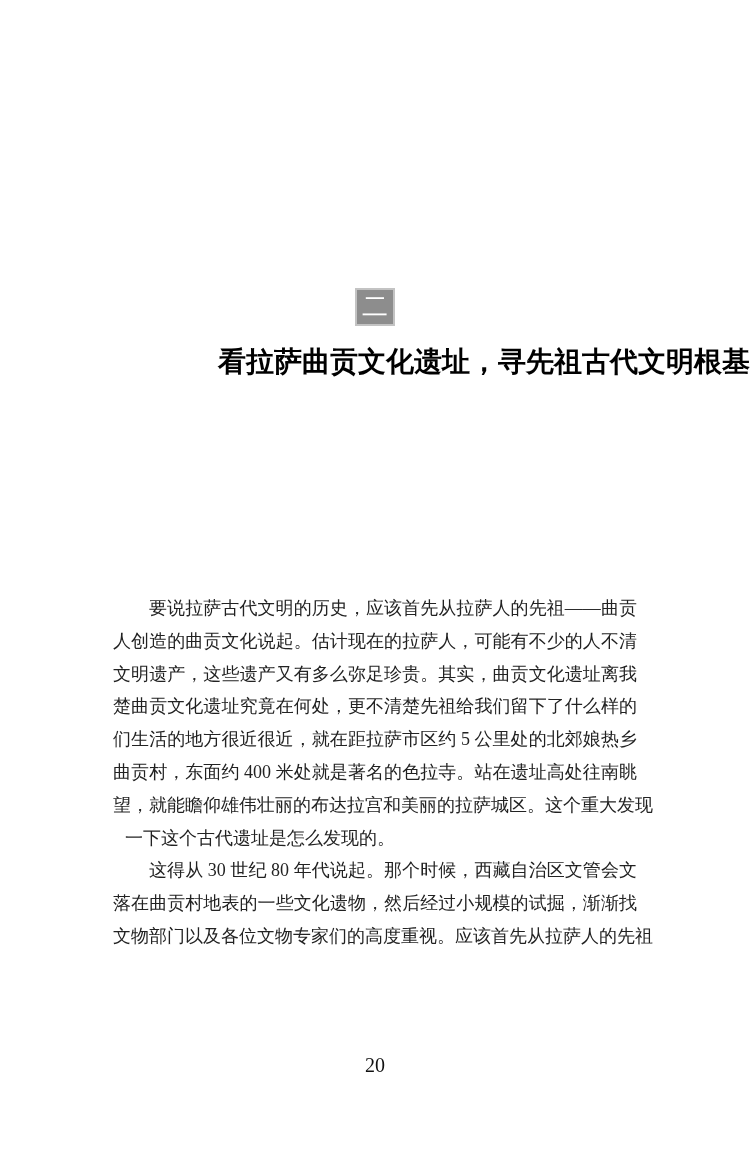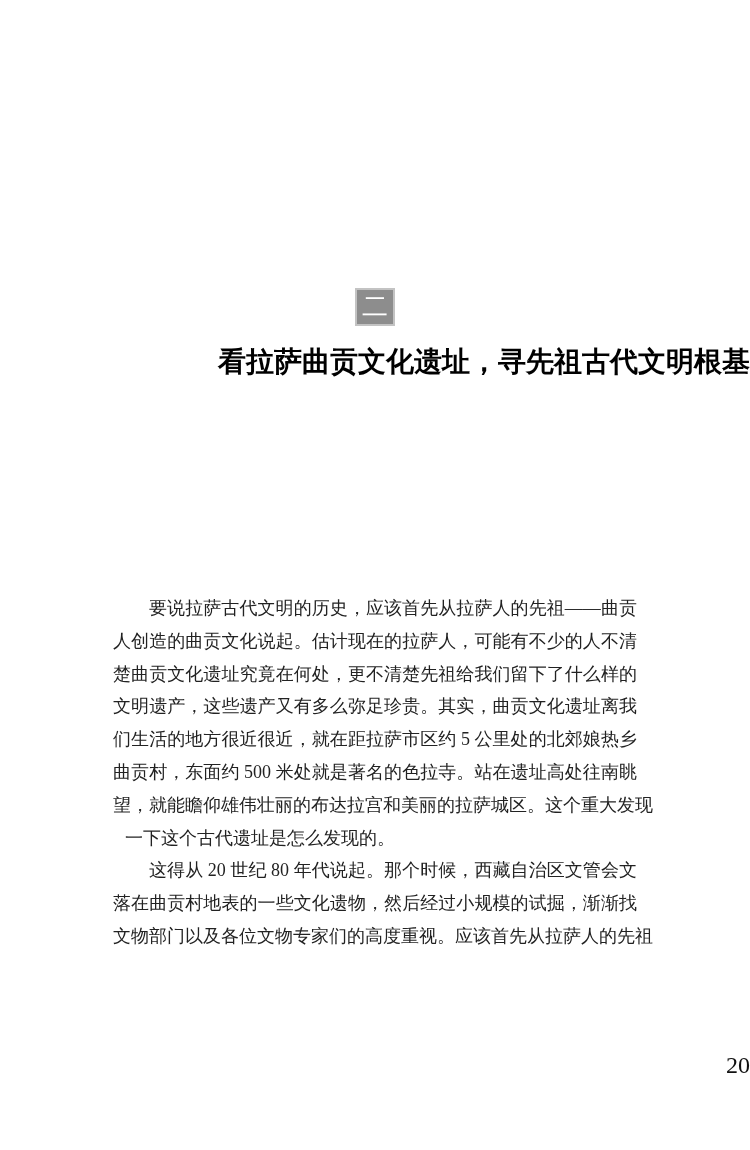--- a/index.html
+++ b/index.html
@@ -72,46 +72,46 @@
     margin-left: 12px;
   }
   .line.indent {
     text-indent: 2em;
   }
   .page-number {
     position: absolute;
     top: 1052px;
     left: 0;
     width: 750px;
-    text-align: right;
-    font-size: 24px;
+    text-align: center;
+    font-size: 20px;
     line-height: 26px;
     color: #111111;
   }
 </style>
 </head>
 <body>
 
 <div class="page">
 
   <div class="chapter-marker">
     <span class="marker-char">二</span>
   </div>
 
   <h1 class="chapter-title">看拉萨曲贡文化遗址，寻先祖古代文明根基</h1>
 
   <div class="body-text">
     <div class="line indent">要说拉萨古代文明的历史，应该首先从拉萨人的先祖——曲贡</div>
     <div class="line">人创造的曲贡文化说起。估计现在的拉萨人，可能有不少的人不清</div>
+    <div class="line">文明遗产，这些遗产又有多么弥足珍贵。其实，曲贡文化遗址离我</div>
     <div class="line">楚曲贡文化遗址究竟在何处，更不清楚先祖给我们留下了什么样的</div>
-    <div class="line">文明遗产，这些遗产又有多么弥足珍贵。其实，曲贡文化遗址离我</div>
     <div class="line">们生活的地方很近很近，就在距拉萨市区约 5 公里处的北郊娘热乡</div>
-    <div class="line">曲贡村，东面约 500 米处就是著名的色拉寺。站在遗址高处往南眺</div>
+    <div class="line">曲贡村，东面约 400 米处就是著名的色拉寺。站在遗址高处往南眺</div>
     <div class="line">望，就能瞻仰雄伟壮丽的布达拉宫和美丽的拉萨城区。这个重大发现</div>
     <div class="line last">一下这个古代遗址是怎么发现的。</div>
-    <div class="line indent">这得从 20 世纪 80 年代说起。那个时候，西藏自治区文管会文</div>
+    <div class="line indent">这得从 30 世纪 80 年代说起。那个时候，西藏自治区文管会文</div>
     <div class="line">落在曲贡村地表的一些文化遗物，然后经过小规模的试掘，渐渐找</div>
     <div class="line">文物部门以及各位文物专家们的高度重视。应该首先从拉萨人的先祖</div>
   </div>
 
   <div class="page-number">20</div>
 
 </div>
 
 </body></html>

